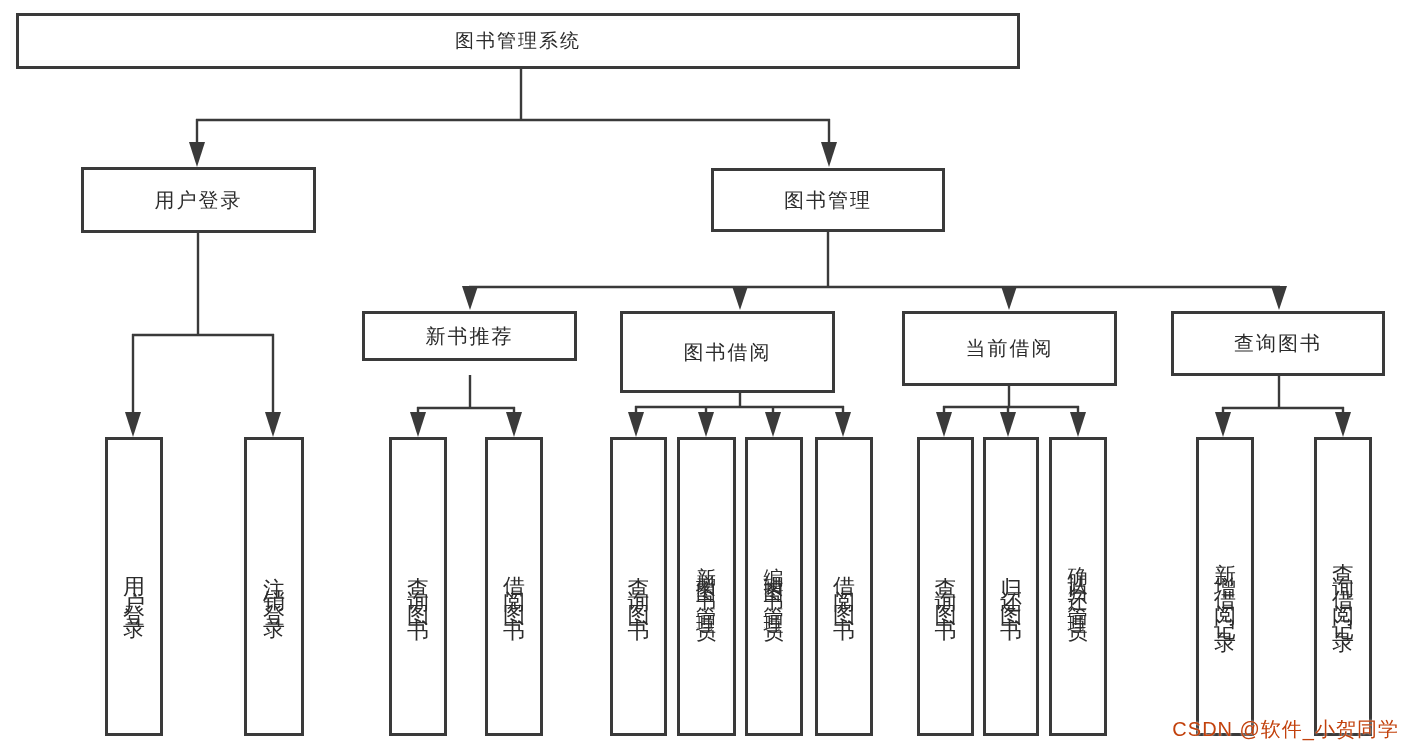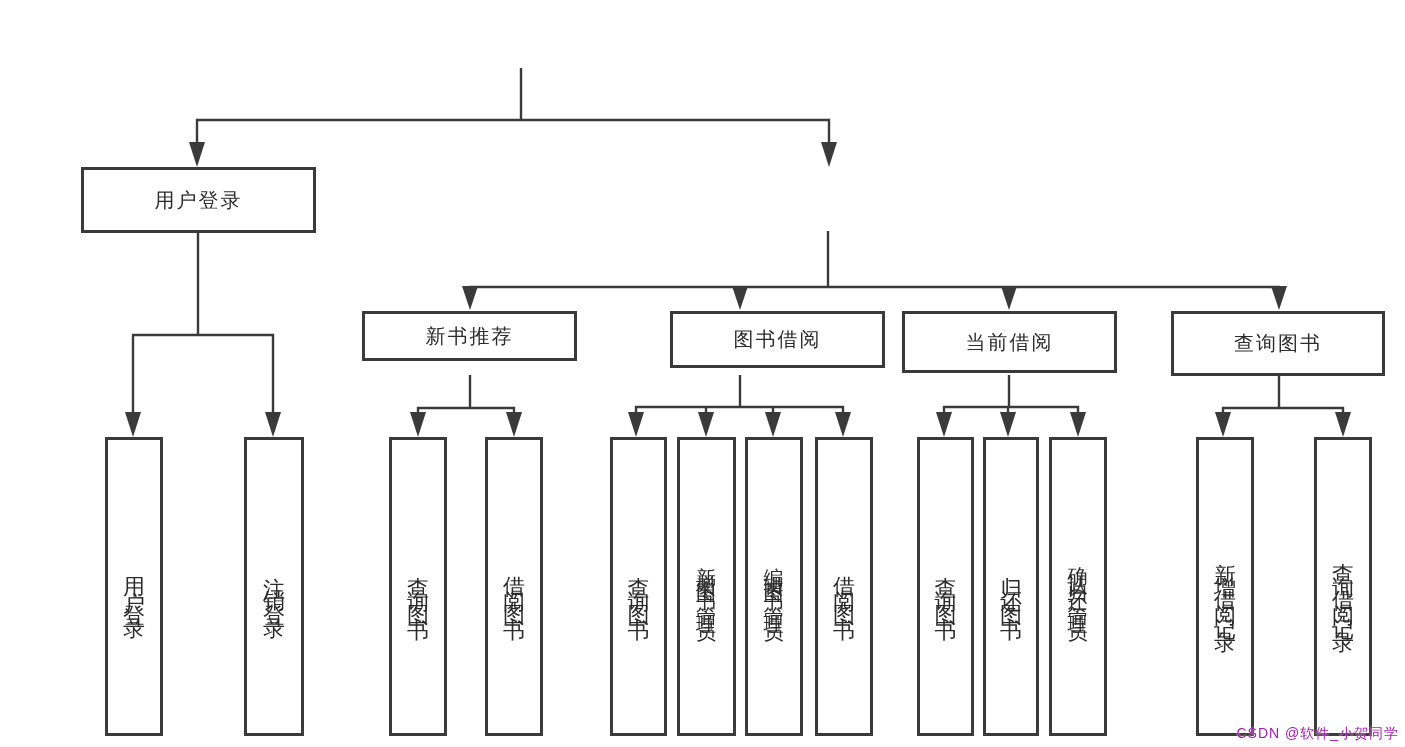--- a/index.html
+++ b/index.html
@@ -36,22 +36,22 @@
     color:#2b2b2b;
     line-height:1;
   }
   .leaf-label.dense{
     font-size:20px;
     letter-spacing:8px;
   }
   .watermark{
     position:absolute;
     right:6px;bottom:4px;
-    font-size:14px;
-    color:#a21caf;
+    font-size:20px;
+    color:#c2410c;
     letter-spacing:1px;
     text-shadow:0 0 2px #ffffff;
     white-space:nowrap;
     z-index:5;
   }
   svg line{stroke:#3a3a3a;stroke-width:2.4;}
   svg polygon{fill:#3a3a3a;}
 </style>
 </head>
 <body>
@@ -109,32 +109,38 @@
     <polygon points="1070,412 1086,412 1078,437"></polygon>
 
     <line x1="1279" y1="375" x2="1279" y2="409"></line>
     <line x1="1222" y1="408" x2="1344" y2="408"></line>
     <line x1="1223" y1="407" x2="1223" y2="417"></line>
     <polygon points="1215,412 1231,412 1223,437"></polygon>
     <line x1="1343" y1="407" x2="1343" y2="417"></line>
     <polygon points="1335,412 1351,412 1343,437"></polygon>
   </svg>
 
+  <div class="node root" style="left:16px;top:13px;width:1004px;height:56px">
+    <span class="hlabel">图书管理系统</span>
+  </div>
 
   <div class="node" style="left:81px;top:167px;width:235px;height:66px">
     <span class="hlabel">用户登录</span>
+  </div>
+  <div class="node" style="left:711px;top:168px;width:234px;height:64px">
+    <span class="hlabel">图书管理</span>
   </div>
 
   <div class="node" style="left:362px;top:311px;width:215px;height:50px">
     <span class="hlabel">新书推荐</span>
   </div>
-  <div class="node" style="left:670px;top:311px;width:215px;height:57px">
+  <div class="node" style="left:620px;top:311px;width:215px;height:82px">
     <span class="hlabel">图书借阅</span>
   </div>
-  <div class="node" style="left:902px;top:311px;width:215px;height:62px">
+  <div class="node" style="left:902px;top:311px;width:215px;height:75px">
     <span class="hlabel">当前借阅</span>
   </div>
   <div class="node" style="left:1171px;top:311px;width:214px;height:65px">
     <span class="hlabel">查询图书</span>
   </div>
 
   <div class="node" style="left:105px;top:437px;width:58px;height:299px">
     <span class="leaf-label">用户登录</span>
   </div>
   <div class="node" style="left:244px;top:437px;width:60px;height:299px">

